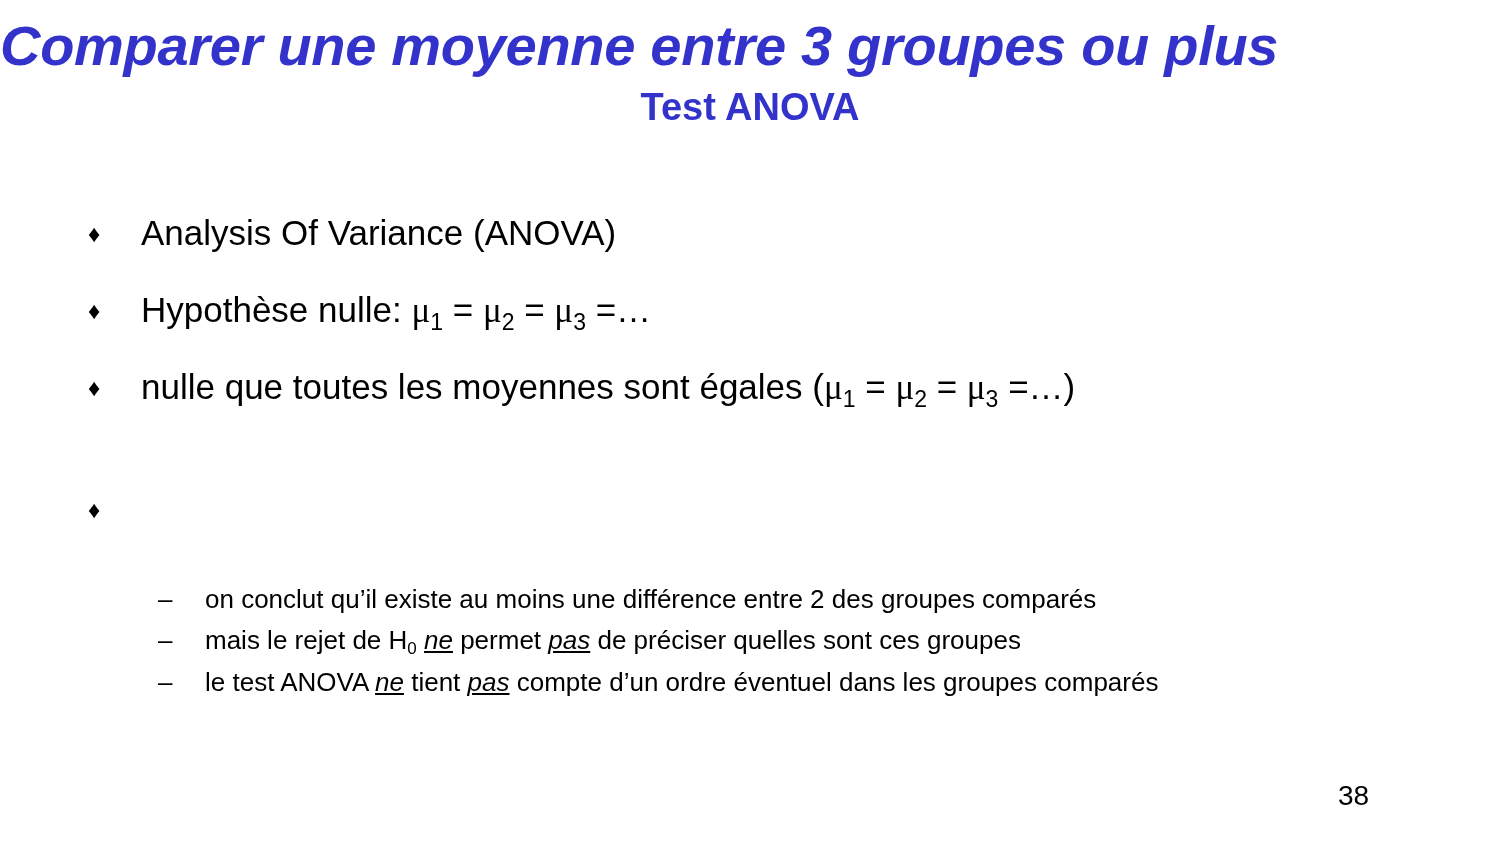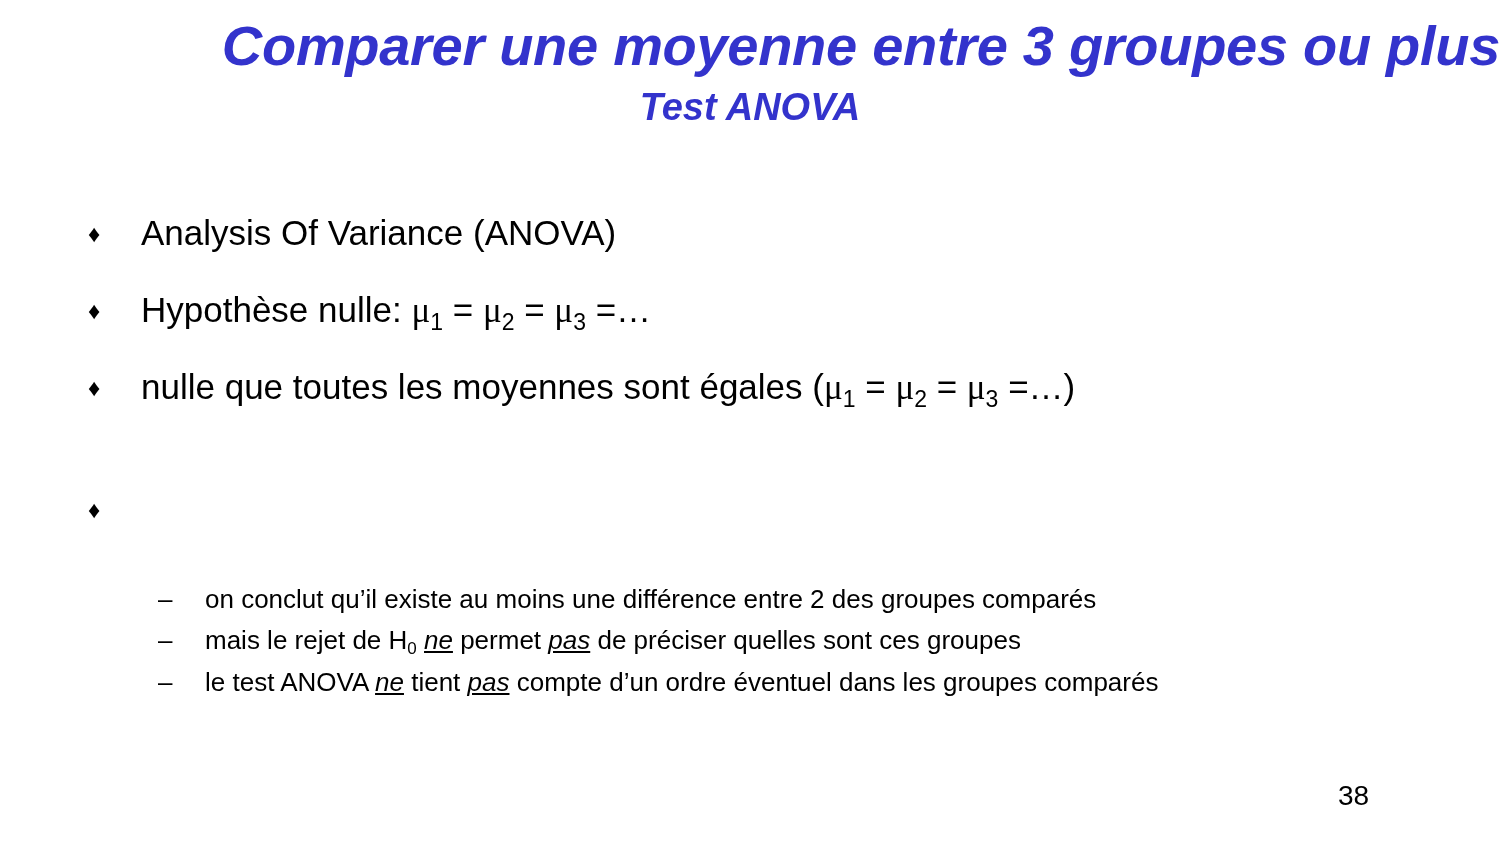--- a/index.html
+++ b/index.html
@@ -2,26 +2,26 @@
 <html><head>
 <meta charset="utf-8">
 <style>
   html, body { margin: 0; padding: 0; background: #ffffff; }
   body {
     width: 1500px; height: 845px; position: relative; overflow: hidden;
     font-family: "Liberation Sans", sans-serif; color: #000;
   }
   .title {
     position: absolute; left: 0; right: 0; top: 14px;
-    text-align: right; color: #3333cc; font-weight: bold; font-style: italic;
+    text-align: left; color: #3333cc; font-weight: bold; font-style: italic;
     font-size: 56px; line-height: 64px; letter-spacing: -0.3px;
   }
   .subtitle {
     position: absolute; left: 0; right: 0; top: 84px;
-    text-align: center; color: #3333cc; font-weight: bold; font-style: italic;
+    text-align: center; color: #3333cc; font-weight: bold; 
     font-size: 38px; line-height: 46px;
   }
   .bullet {
     position: absolute; left: 88px; width: 1300px;
     font-size: 35px; line-height: 44px;
   }
   .bullet .mark {
     position: absolute; left: 0; top: 0; width: 20px; font-size: 24px; line-height: 46px;
   }
   .bullet .text { margin-left: 53px; }

